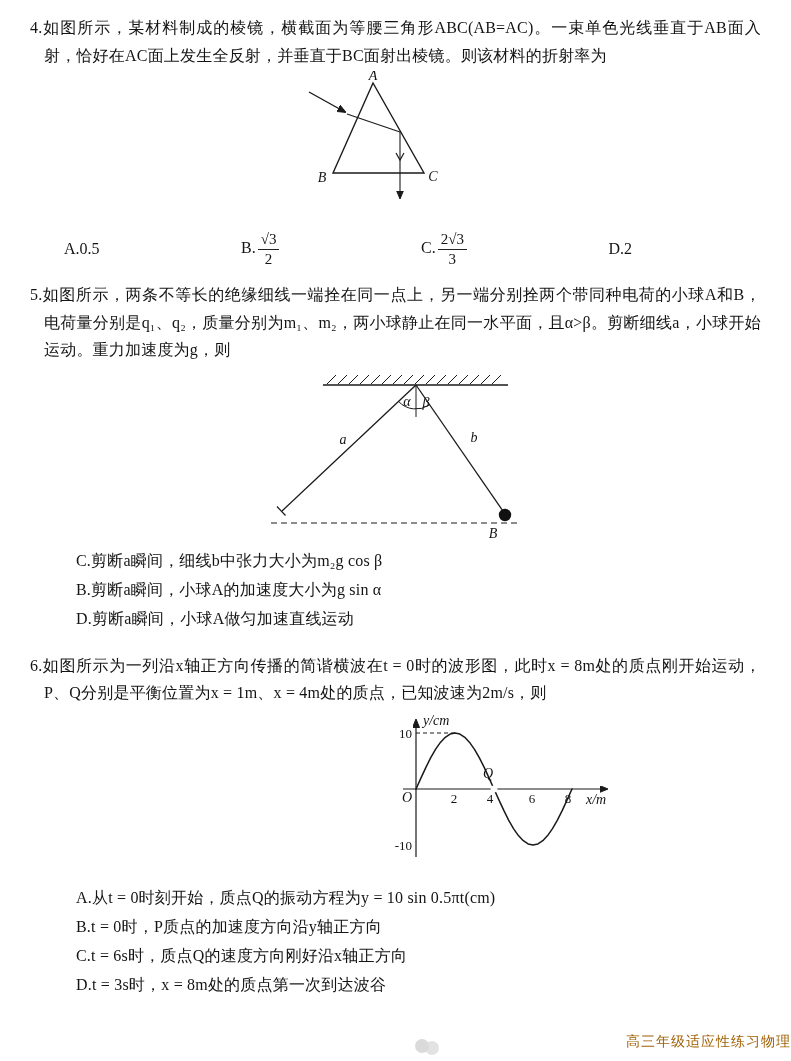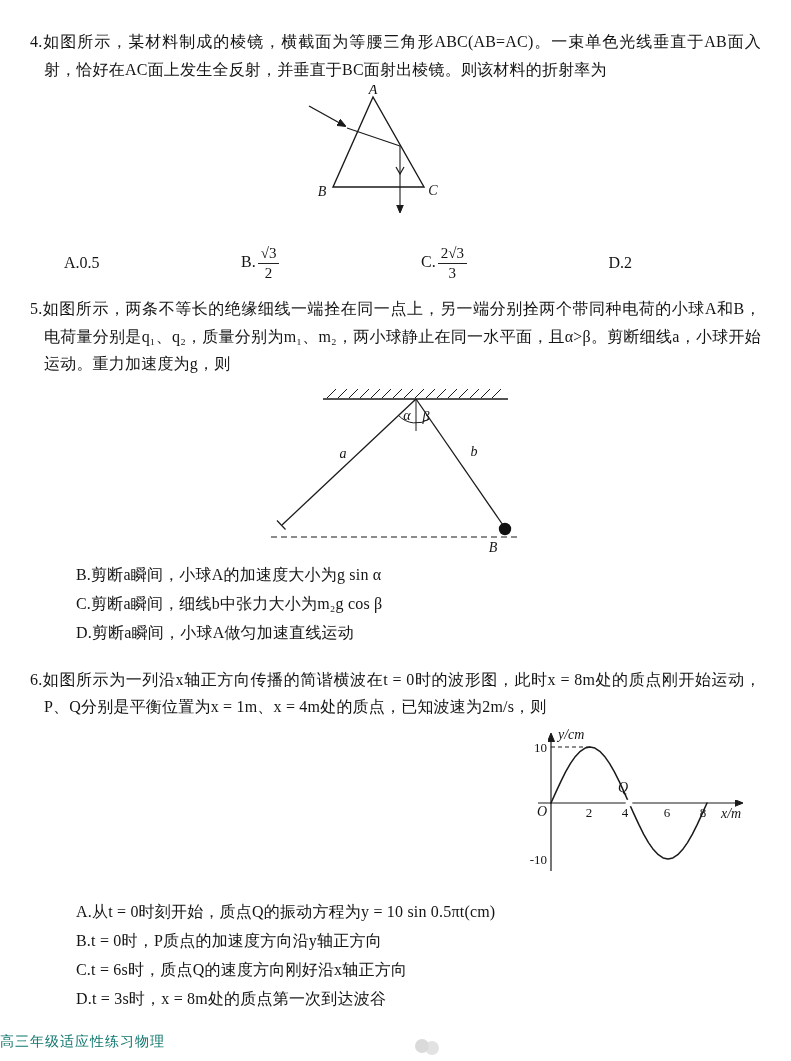--- a/index.html
+++ b/index.html
@@ -4,31 +4,31 @@
 <style>
   *{margin:0;padding:0;box-sizing:border-box;}
   html,body{width:791px;height:1061px;}
   body{
     background:#ffffff;
     font-family:"Liberation Serif","DejaVu Serif",serif;
     color:#141414;
     position:relative;
     overflow:hidden;
   }
-  .page{padding:28px 30px 0 30px;}
+  .page{padding:14px 30px 0 30px;}
   .qtext{
     font-size:16px;
     line-height:1.72;
     text-align:justify;
     padding-left:14px;
     text-indent:-14px;
     letter-spacing:.2px;
   }
   .fig{display:flex;justify-content:center;}
-  .fig.left{justify-content:flex-end;}
+  .fig.left{justify-content:center;}
   .opt-row{
     display:flex;
     justify-content:space-between;
     align-items:center;
     width:568px;
     margin:8px 0 12px 34px;
     font-size:16px;
     min-height:40px;
     gap:16px;
   }
@@ -48,23 +48,23 @@
     font-size:16px;
     line-height:1.82;
     letter-spacing:.2px;
   }
   .svg-var{font-style:italic;font-size:14px;font-family:"Liberation Serif",serif;fill:#141414;}
   .svg-num{font-style:normal;font-size:13px;font-family:"Liberation Serif",serif;fill:#141414;}
   svg line, svg path, svg polyline{stroke:#1a1a1a;}
   footer{
     position:absolute;
     bottom:10px;left:0;width:100%;
-    text-align:left;
+    text-align:right;
     font-size:14px;
-    color:#0f766e;
+    color:#a16207;
     letter-spacing:1px;
   }
   .seal{
     position:absolute;
     bottom:8px;left:52.5%;
     width:14px;height:14px;border-radius:50%;
     background:rgba(150,150,150,.35);
     box-shadow:10px 2px 0 rgba(150,150,150,.28);
   }
 </style>
@@ -118,22 +118,22 @@
         <line x1="6" y1="153" x2="256" y2="153" stroke-width="1.1" stroke-dasharray="6,4"></line>
         <text x="142" y="36" text-anchor="middle" class="svg-var">α</text>
         <text x="161" y="37" text-anchor="middle" class="svg-var">β</text>
         <text x="78" y="74" text-anchor="middle" class="svg-var">a</text>
         <text x="209" y="72" text-anchor="middle" class="svg-var">b</text>
         <text x="228" y="168" text-anchor="middle" class="svg-var">B</text>
       </svg>
     </div>
 
     <div class="opts">
+      <div>C.剪断a瞬间，细线b中张力大小为m₂g cos β</div>
       <div>B.剪断a瞬间，小球A的加速度大小为g sin α</div>
-      <div>C.剪断a瞬间，细线b中张力大小为m₂g cos β</div>
       <div>D.剪断a瞬间，小球A做匀加速直线运动</div>
     </div>
   </section>
 
   <section style="margin-top:19px;">
     <p class="qtext"><span>6.</span><span>如图所示为一列沿x轴正方向传播的简谐横波在t = 0时的波形图，此时x = 8m处的质点刚开始运动，P、Q分别是平衡位置为x = 1m、x = 4m处的质点，已知波速为2m/s，则</span></p>
 
     <div class="fig left" style="margin:4px 0 2px 208px;">
       <svg width="252" height="168" viewBox="0 0 252 168">
         <defs>

